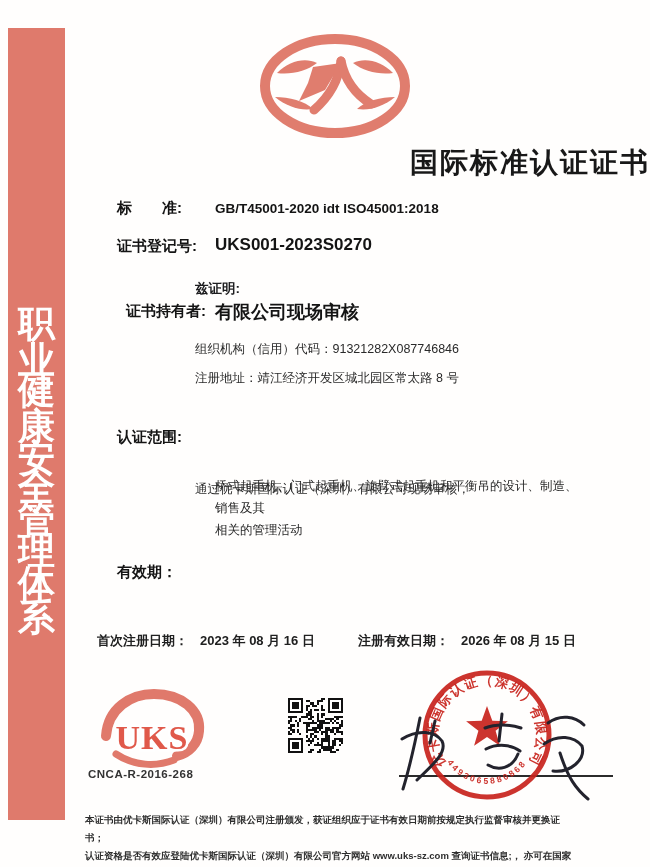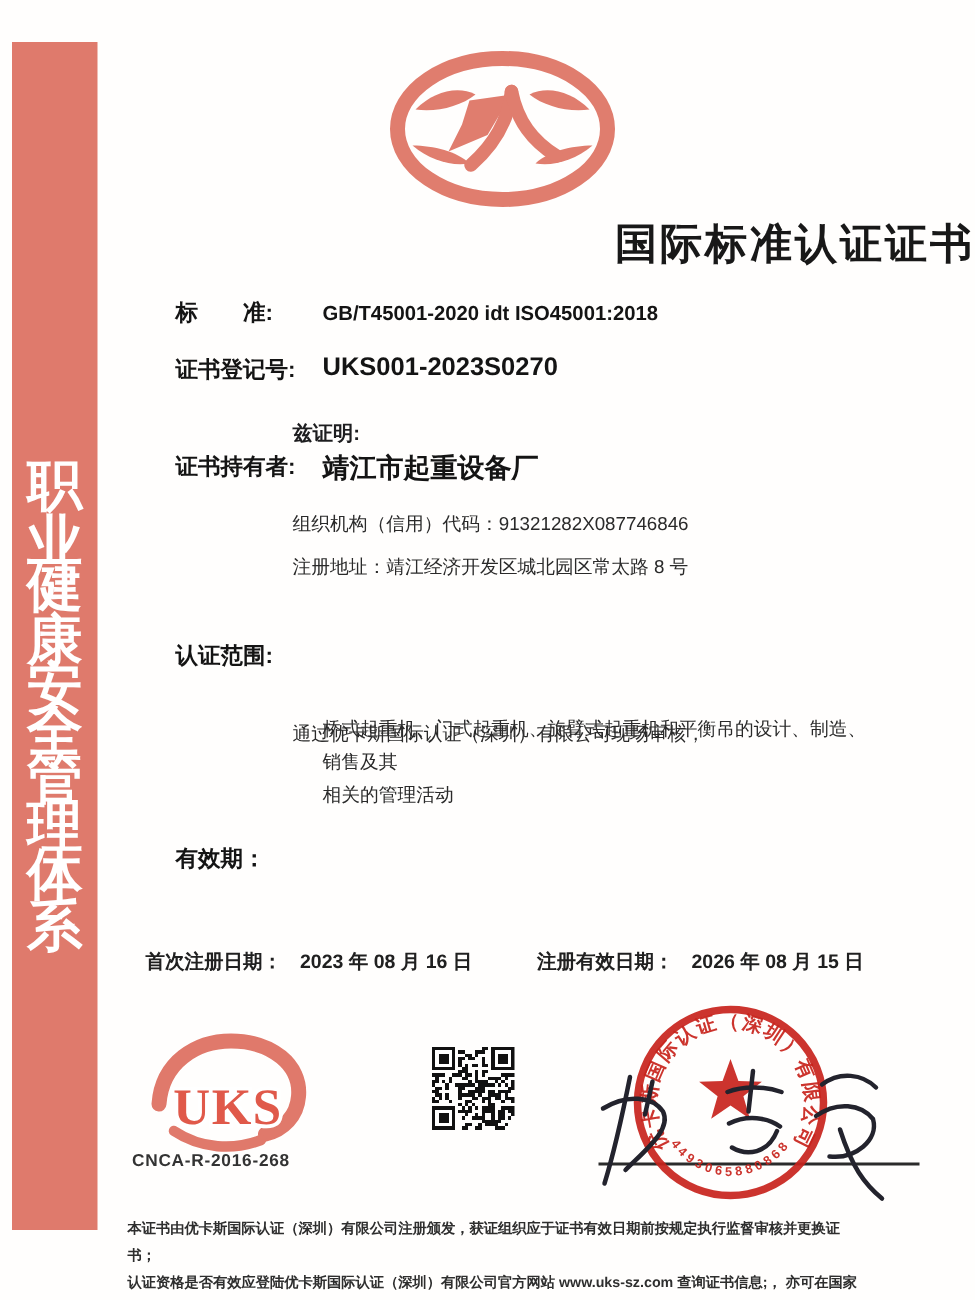--- a/index.html
+++ b/index.html
@@ -24,21 +24,21 @@
     position:absolute;left:0;top:144px;width:650px;margin:0;text-align:right;
     font-size:28px;font-weight:bold;letter-spacing:2px;color:#181818;
   }
   
   .row{position:absolute;left:97px;display:flex;align-items:flex-start;}
   .lbl{flex:0 0 98px;font-weight:bold;font-size:15px;color:#141414;white-space:nowrap;margin-left:20px;}
   .val{font-weight:bold;color:#141414;}
   .row-standard{top:199px;}  .row-standard .val{font-size:13.5px;padding-top:2px;}
   .row-certno{top:237px;}    .row-certno .val{font-size:17px;margin-top:-2px;}
   .certify-note{position:absolute;left:195px;top:280px;font-weight:bold;font-size:13.5px;}
-  .row-holder{top:302px;}    .row-holder .val{font-size:18px;margin-top:-2px;}
+  .row-holder{top:302px;text-align:center;}    .row-holder .val{font-size:18px;margin-top:-2px;}
   .holder-details{position:absolute;left:195px;top:339px;font-size:12.5px;color:#2a2a2a;}
   .holder-details div{height:29px;line-height:20px;}
   .row-scope{top:428px;}     .row-scope .val{font-weight:normal;font-size:12.5px;line-height:22px;width:372px;color:#2a2a2a;margin-top:47px;}
   .audit{position:absolute;left:195px;top:479px;font-size:12.5px;line-height:21px;color:#2a2a2a;}
   .row-validity{top:563px;}
   .validity-lines{font-size:13px;font-weight:600;color:#202020;}
   .validity-lines div:first-child{margin-bottom:16px;}
   .row-reg{top:632px;left:97px;width:470px;font-size:13px;font-weight:600;color:#202020;}
   .row-reg .pair{display:flex;white-space:nowrap;}
   .row-reg .pair .plbl{margin-right:12px;}
@@ -91,21 +91,21 @@
 
   <div class="row row-certno">
     <span class="lbl">证书登记号:</span>
     <span class="val">UKS001-2023S0270</span>
   </div>
 
   <div class="certify-note">兹证明:</div>
 
   <div class="row row-holder">
     <span class="lbl">证书持有者:</span>
-    <span class="val">靖江市起重设备厂</span>
+    <span class="val">有限公司现场审核</span>
   </div>
 
   <div class="holder-details">
     <div>组织机构（信用）代码：91321282X087746846</div>
     <div>注册地址：靖江经济开发区城北园区常太路 8 号</div>
   </div>
 
   <div class="row row-scope">
     <span class="lbl">认证范围:</span>
     <span class="val">

